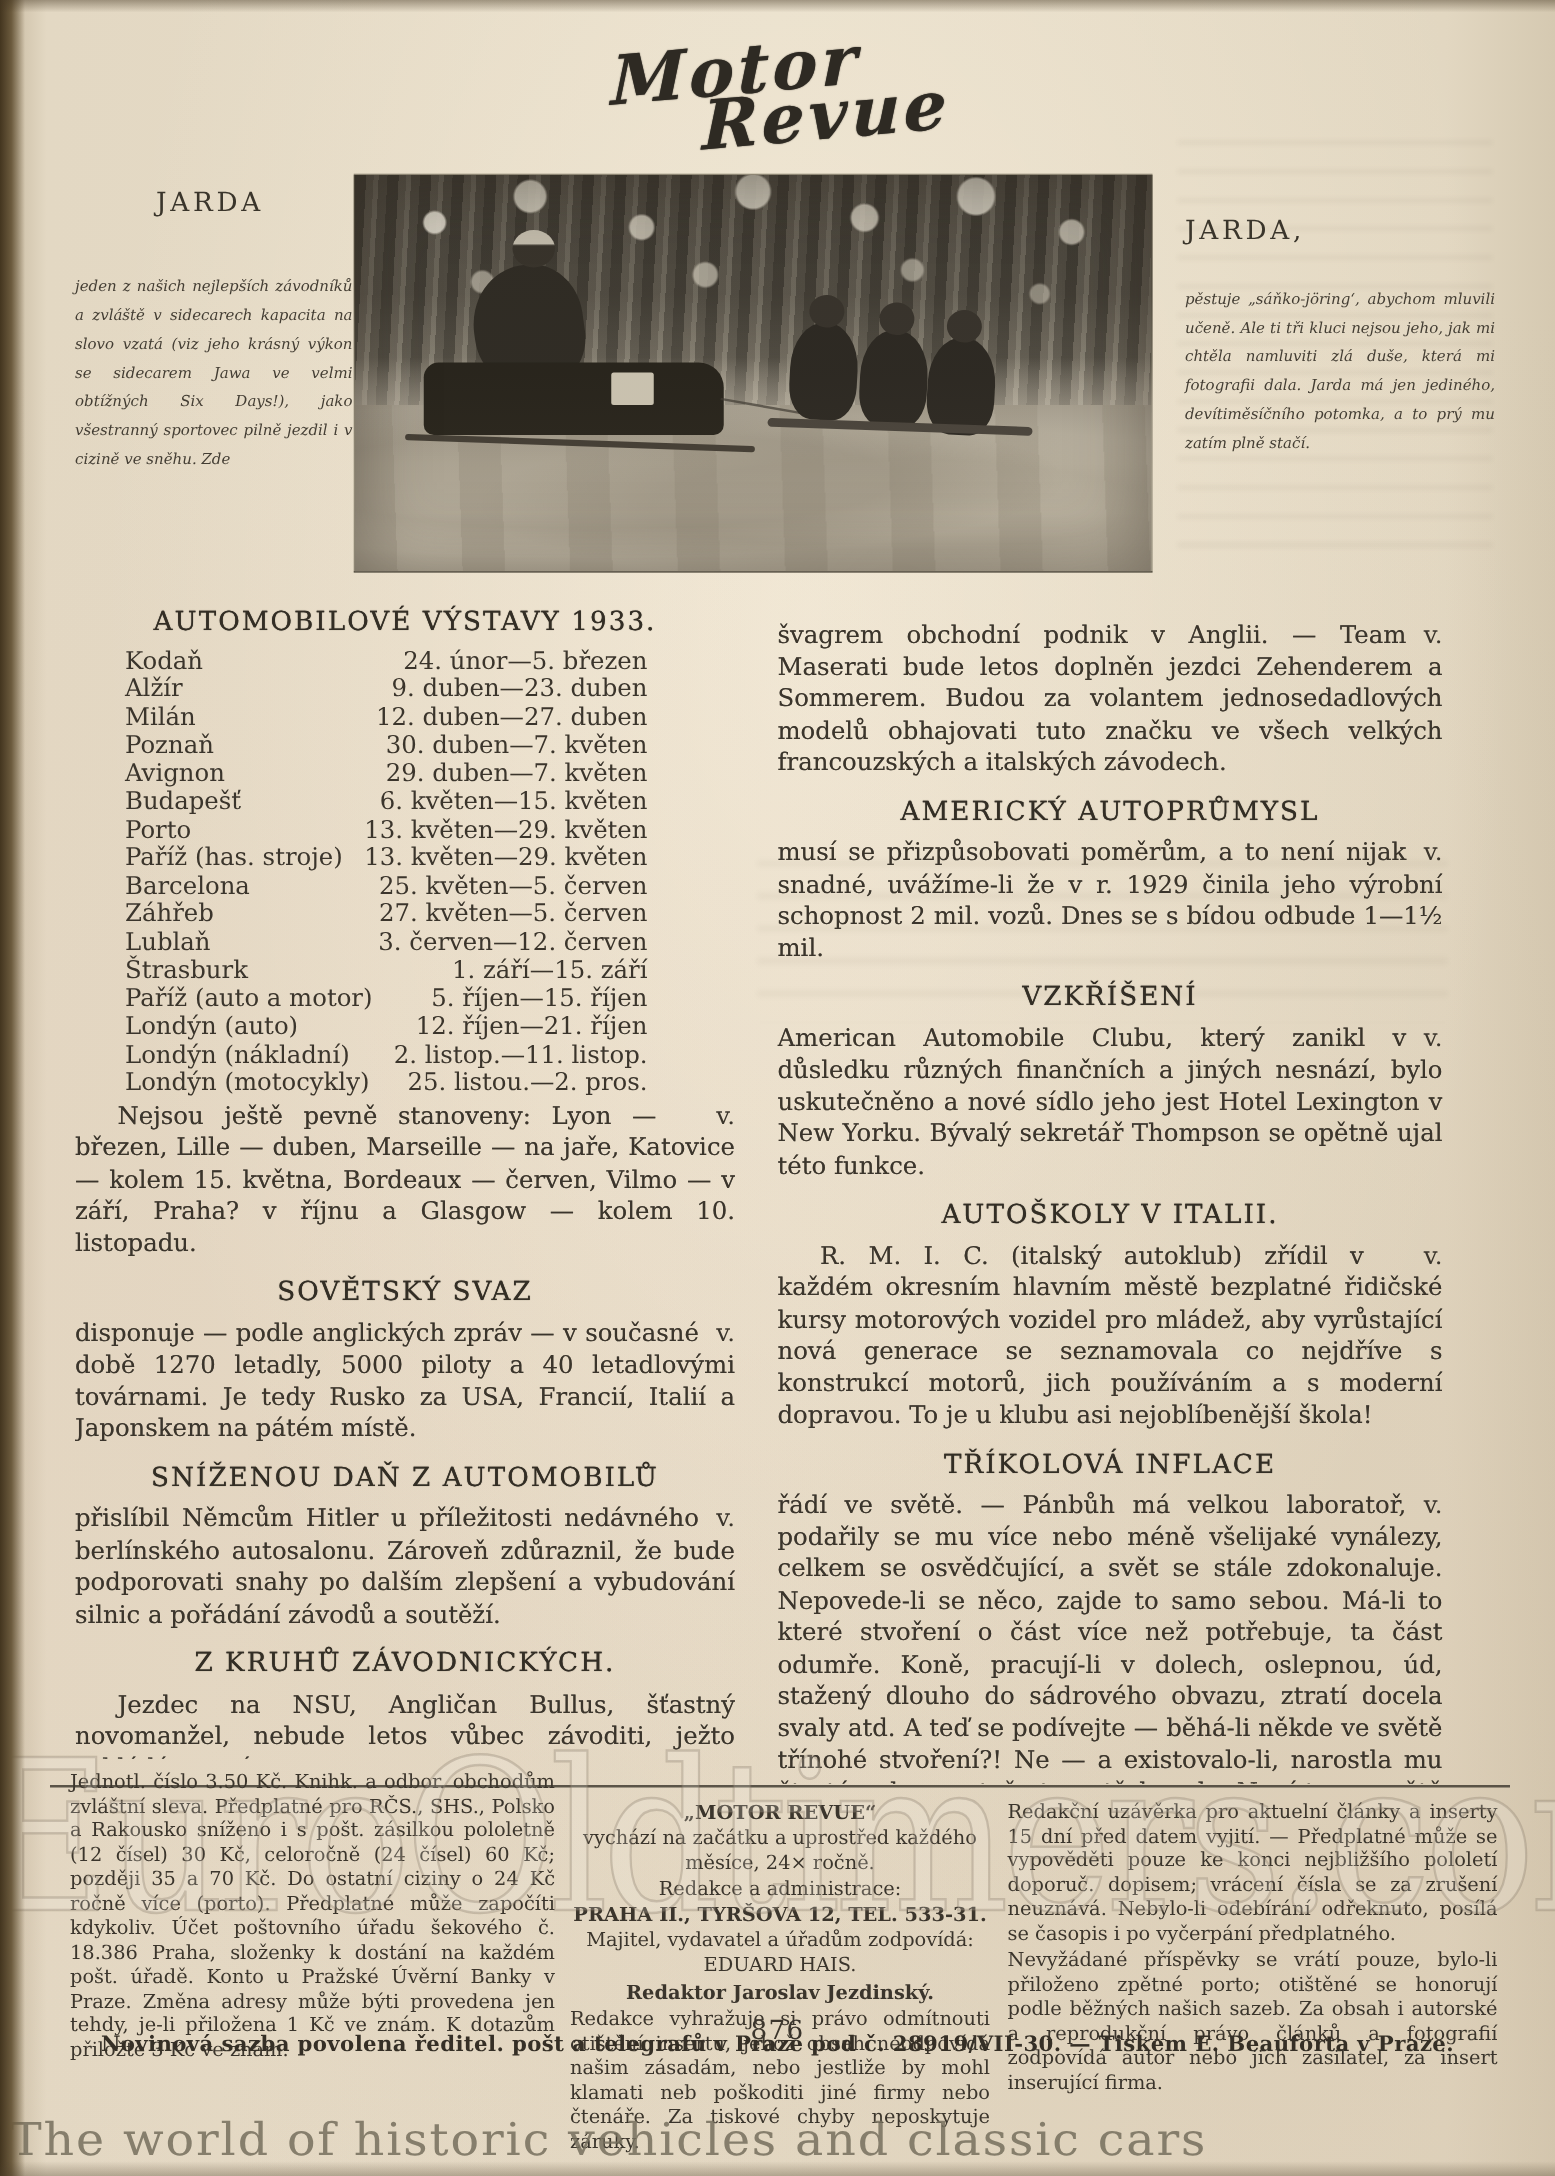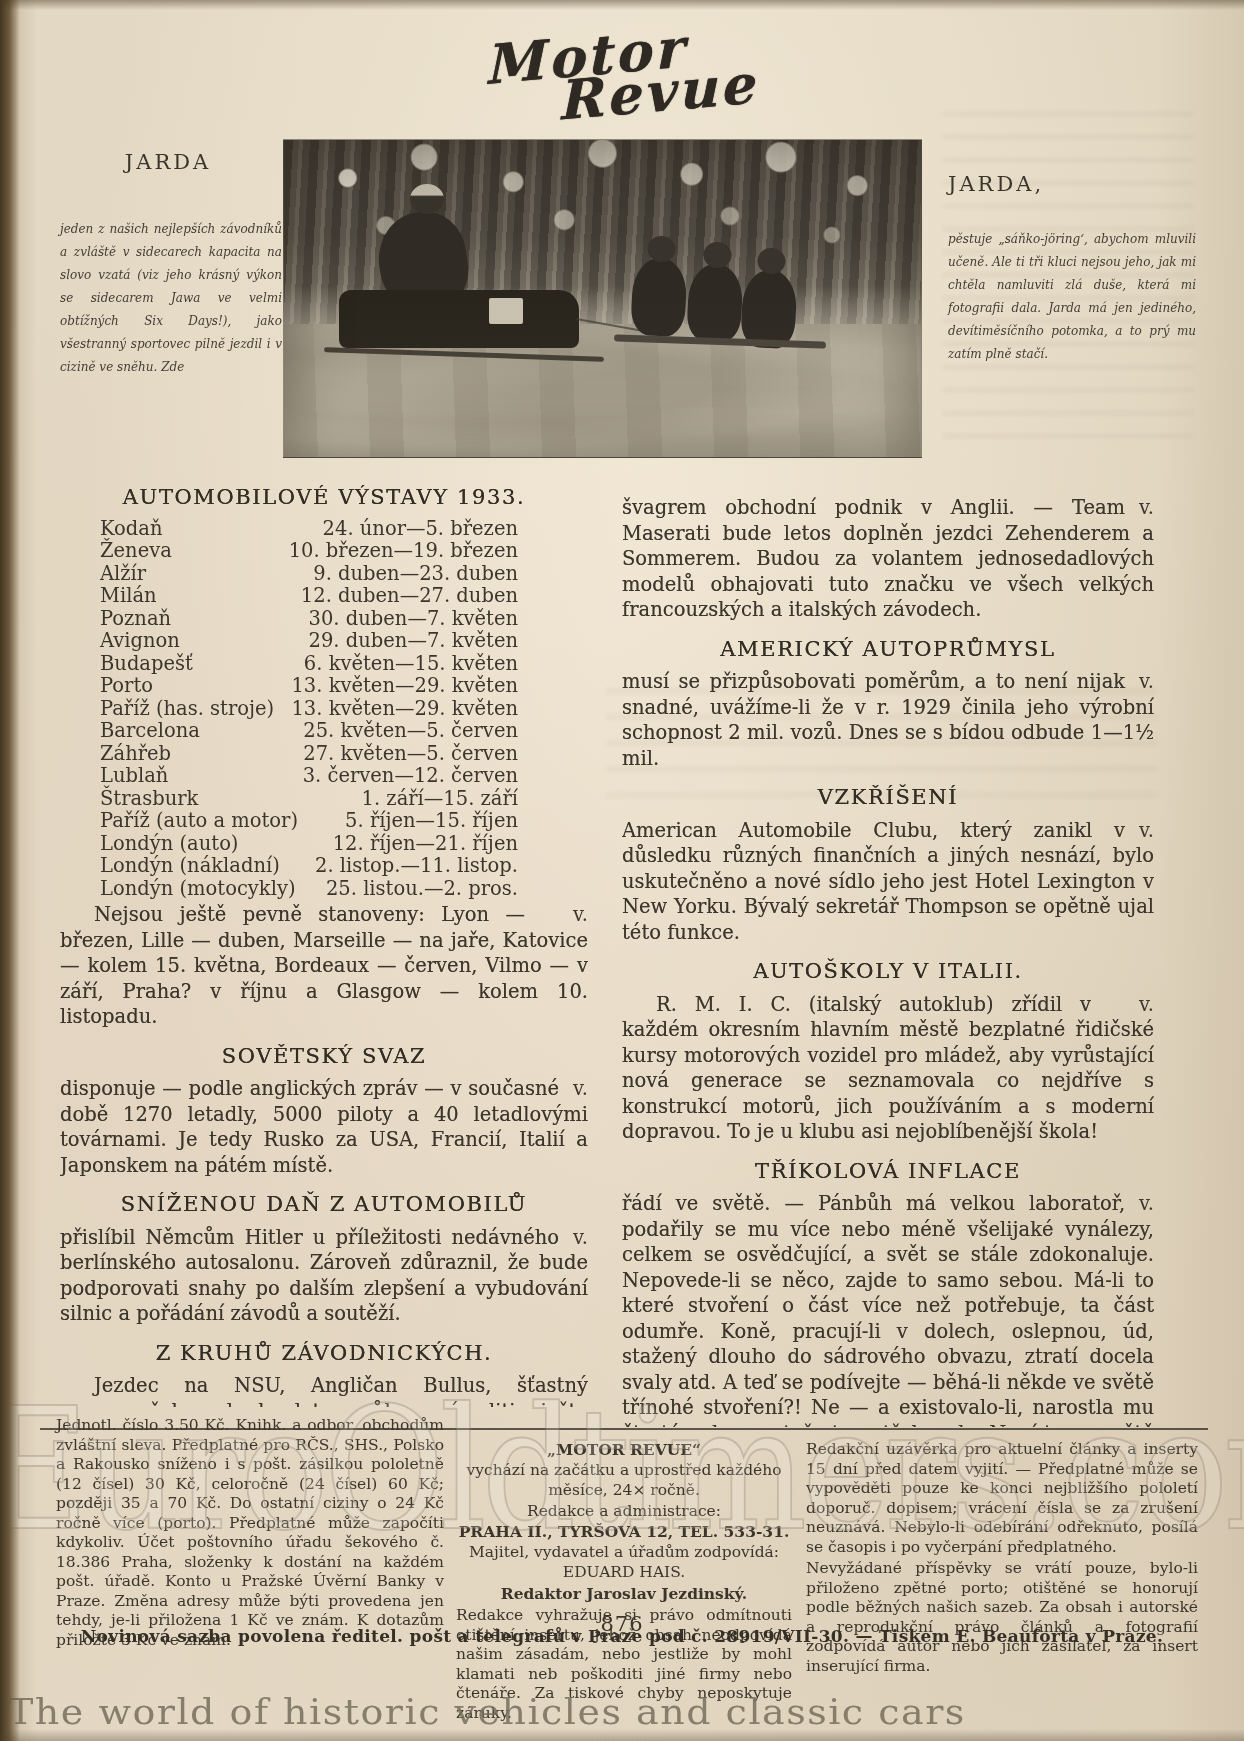--- a/index.html
+++ b/index.html
@@ -159,24 +159,20 @@
   </div>
 
   <div class="col col-left">
     <h3 class="head">AUTOMOBILOVÉ VÝSTAVY 1933.</h3>
     <div class="shows">
       <div class="show-row">
           <span class="city">Kodaň</span>
           <span class="dates">24. únor—5. březen</span>
         </div>
       <div class="show-row">
-          <span class="city">Ženeva</span>
-          <span class="dates">10. březen—19. březen</span>
-        </div>
-      <div class="show-row">
           <span class="city">Alžír</span>
           <span class="dates">9. duben—23. duben</span>
         </div>
       <div class="show-row">
           <span class="city">Milán</span>
           <span class="dates">12. duben—27. duben</span>
         </div>
       <div class="show-row">
           <span class="city">Poznaň</span>
           <span class="dates">30. duben—7. květen</span>

